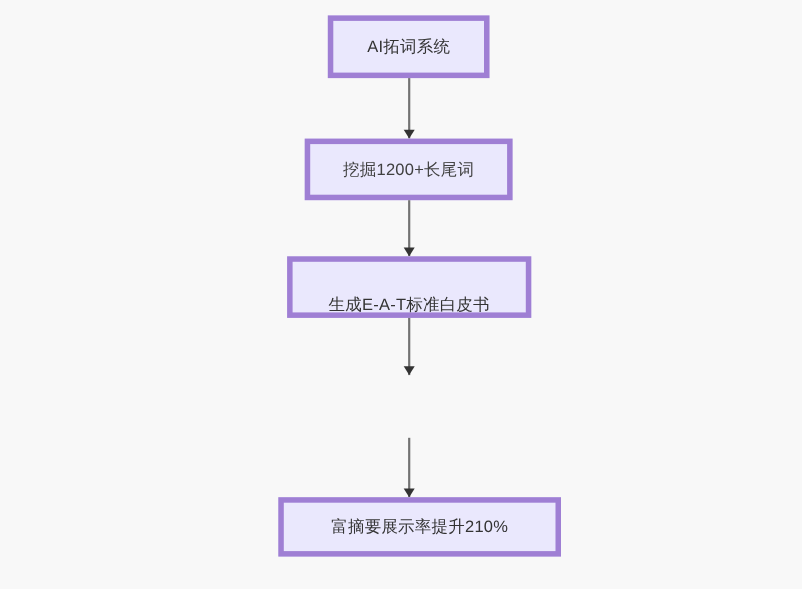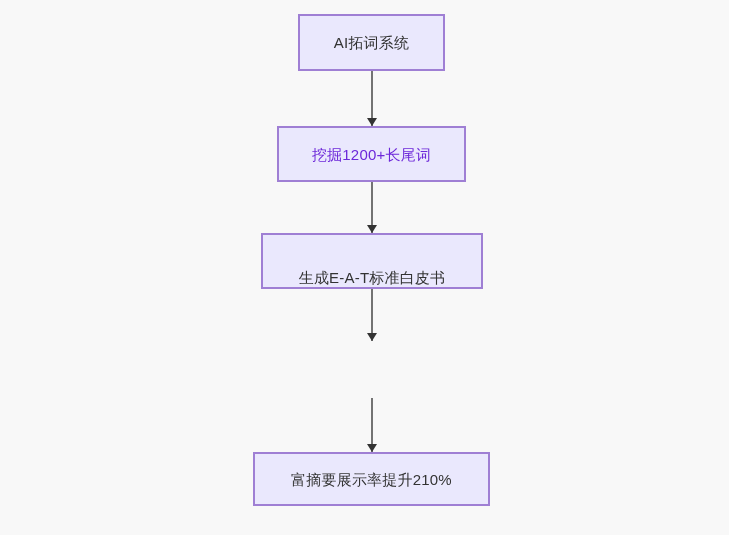--- a/index.html
+++ b/index.html
@@ -15,21 +15,21 @@
   }
   #flowchart {
     position: relative;
     width: 729px;
     height: 535px;
   }
   .node {
     position: absolute;
     box-sizing: border-box;
     background: #eae8fd;
-    border: 2px solid #8b5cf6;
+    border: 5px solid #8b5cf6;
     border-radius: 0;
     display: flex;
     align-items: center;
     justify-content: center;
   }
   .node-label {
     font-size: 15px;
     color: #333333;
     line-height: 1;
     letter-spacing: 0.2px;
@@ -64,21 +64,21 @@
   <div class="node" id="n1" style="left: 298px; top: 14px; width: 147px; height: 57px; background: rgb(234, 232, 253); border-color: rgb(159, 127, 212);">
     <span class="node-label" style="color: rgb(51, 51, 51);">AI拓词系统</span>
   </div>
 
   <div class="connector" id="c1" style="left: 371px; top: 71px; width: 2px; height: 55px;">
     <div class="conn-line" style="height: 55px; background: rgb(115, 115, 115);"></div>
     <div class="conn-head" style="border-top-color: rgb(51, 51, 51);"></div>
   </div>
 
   <div class="node" id="n2" style="left: 277px; top: 126px; width: 189px; height: 56px; background: rgb(234, 232, 253); border-color: rgb(159, 127, 212);">
-    <span class="node-label" style="color: #6d28d9;">挖掘1200+长尾词</span>
+    <span class="node-label" style="color: #404040;">挖掘1200+长尾词</span>
   </div>
 
   <div class="connector" id="c2" style="left: 371px; top: 182px; width: 2px; height: 51px;">
     <div class="conn-line" style="height: 51px; background: rgb(115, 115, 115);"></div>
     <div class="conn-head" style="border-top-color: rgb(51, 51, 51);"></div>
   </div>
 
   <div class="node" id="n3" style="left: 261px; top: 233px; width: 222px; height: 56px; background: rgb(234, 232, 253); border-color: rgb(159, 127, 212);">
     <span class="node-label" style="color: rgb(51, 51, 51); margin-top: 32px;">生成E-A-T标准白皮书</span>
   </div>
@@ -87,17 +87,17 @@
     <div class="conn-line" style="height: 52px; background: rgb(115, 115, 115);"></div>
     <div class="conn-head" style="border-top-color: rgb(51, 51, 51);"></div>
   </div>
 
 
   <div class="connector" id="c4" style="left: 371px; top: 398px; width: 2px; height: 54px;">
     <div class="conn-line" style="height: 54px; background: rgb(115, 115, 115);"></div>
     <div class="conn-head" style="border-top-color: rgb(51, 51, 51);"></div>
   </div>
 
-  <div class="node" id="n5" style="left: 253px; top: 452px; width: 237px; height: 54px; background: rgb(234, 232, 253); border-color: rgb(159, 127, 212);">
+  <div class="node" id="n5" style="left: 253px; top: 452px; width: 257px; height: 54px; background: rgb(234, 232, 253); border-color: rgb(159, 127, 212);">
     <span class="node-label" style="color: rgb(51, 51, 51);">富摘要展示率提升210%</span>
   </div>
 
 </div>
 
 </body></html>

